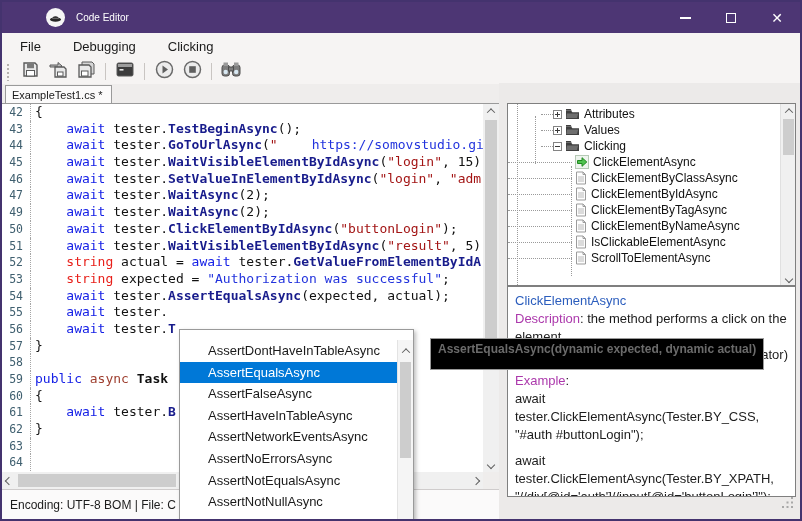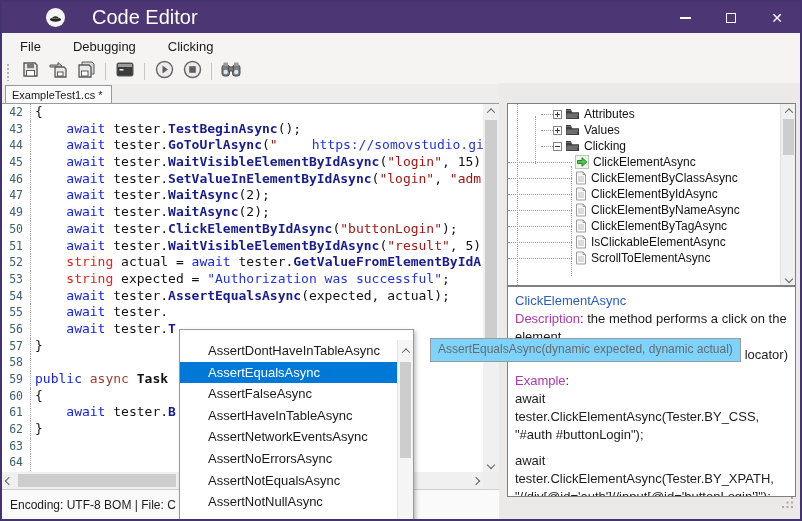--- a/index.html
+++ b/index.html
@@ -5,21 +5,21 @@
   html,body{margin:0;padding:0;background:#888;}
   *{box-sizing:border-box;}
   .window{position:relative;width:802px;height:521px;background:#efedec;
           border:2px solid #44336e;overflow:hidden;
           font-family:"Liberation Sans",sans-serif;}
   
   .titlebar{position:absolute;left:0;top:0;right:0;height:31px;background:#4d3674;
             display:flex;align-items:center;color:#fff;}
   .app-icon{width:19px;height:19px;margin-left:44px;border-radius:50%;background:#f5f5f5;
             display:flex;align-items:center;justify-content:center;flex:0 0 auto;}
-  .title-text{margin-left:27px;font-size:20px;color:#ffffff;}
+  .title-text{margin-left:11px;font-size:10px;color:#ffffff;}
   .win-controls{margin-left:auto;display:flex;height:100%;}
   .win-btn{width:46px;height:100%;display:flex;align-items:center;justify-content:center;cursor:default;}
   .glyph-min{width:11px;height:2px;background:#fff;}
   .glyph-max{width:10px;height:10px;border:1.5px solid #fff;}
   .glyph-close{color:#fff;font-size:14px;line-height:1;}
   
   .menubar{position:absolute;left:0;top:31px;right:0;height:26px;background:#f6f4f3;
            display:flex;align-items:center;padding-left:14px;gap:24px;font-size:13px;color:#1a1a1a;}
   .menu-item{padding:2px 4px;}
   .toolbar{position:absolute;left:0;top:57px;right:0;height:25px;background:#f6f4f3;
@@ -81,22 +81,22 @@
   .h-link{color:#2b5dbd;}
   .h-label{color:#ac39ac;}
   .align-right{text-align:right;}
   .resize-grip{position:absolute;right:6px;bottom:6px;}
   
   .autocomplete{position:absolute;left:177px;top:327px;width:235px;height:200px;background:#fff;
                 border:1px solid #9a9a9a;padding-top:10px;z-index:40;box-shadow:2px 2px 4px rgba(0,0,0,.25);}
   .ac-item{height:21.6px;line-height:21.6px;padding-left:28px;font-size:13px;color:#1a1a1a;white-space:nowrap;}
   .ac-item.selected{background:#0078d7;color:#fff;}
   .ac-scroll{position:absolute;right:0;top:10px;width:16px;bottom:0;background:#f5f5f5;border-left:1px solid #e3e3e3;}
-  .tooltip{position:absolute;left:428px;top:336px;height:24px;background:#7dd3fc;border:1px solid #9a9a9a;
-           color:#6b6b6b;font-size:12px;line-height:21px;padding:0 7px;white-space:nowrap;z-index:50;}
+  .tooltip{position:absolute;left:428px;top:336px;height:32px;background:#000000;border:1px solid #9a9a9a;
+           color:#6b6b6b;font-size:12px;line-height:21px;padding:0 7px;white-space:nowrap;z-index:50;font-weight:bold;}
 </style>
 </head>
 <body>
 
 <div class="window">
 
   <div class="titlebar">
     <span class="app-icon">
       <svg width="13" height="13" viewBox="0 0 13 13">
         <ellipse cx="6.5" cy="8.6" rx="5.6" ry="2.1" fill="#262626"></ellipse>
@@ -325,36 +325,36 @@
               <svg width="12" height="14" viewBox="0 0 12 14">
                 <path d="M1.5 1 h6.5 l2.5 2.5 V13 H1.5z" fill="#fdfdfd" stroke="#9b9b9b"></path>
                 <path d="M8 1 v2.5 h2.5" fill="none" stroke="#9b9b9b"></path>
                 <g stroke="#b9b9b9">
                   <line x1="3" y1="6" x2="9" y2="6"></line>
                   <line x1="3" y1="8" x2="9" y2="8"></line>
                   <line x1="3" y1="10" x2="9" y2="10"></line>
                 </g>
               </svg>
             </span>
+            <span>ClickElementByTagAsync</span>
+          </div>
+          <div class="tree-row">
+            <span class="stub" style="width: 64px; margin-left: 0px;"></span>
+            <span class="tree-icon">
+              <svg width="12" height="14" viewBox="0 0 12 14">
+                <path d="M1.5 1 h6.5 l2.5 2.5 V13 H1.5z" fill="#fdfdfd" stroke="#9b9b9b"></path>
+                <path d="M8 1 v2.5 h2.5" fill="none" stroke="#9b9b9b"></path>
+                <g stroke="#b9b9b9">
+                  <line x1="3" y1="6" x2="9" y2="6"></line>
+                  <line x1="3" y1="8" x2="9" y2="8"></line>
+                  <line x1="3" y1="10" x2="9" y2="10"></line>
+                </g>
+              </svg>
+            </span>
             <span>ClickElementByNameAsync</span>
-          </div>
-          <div class="tree-row">
-            <span class="stub" style="width: 64px; margin-left: 0px;"></span>
-            <span class="tree-icon">
-              <svg width="12" height="14" viewBox="0 0 12 14">
-                <path d="M1.5 1 h6.5 l2.5 2.5 V13 H1.5z" fill="#fdfdfd" stroke="#9b9b9b"></path>
-                <path d="M8 1 v2.5 h2.5" fill="none" stroke="#9b9b9b"></path>
-                <g stroke="#b9b9b9">
-                  <line x1="3" y1="6" x2="9" y2="6"></line>
-                  <line x1="3" y1="8" x2="9" y2="8"></line>
-                  <line x1="3" y1="10" x2="9" y2="10"></line>
-                </g>
-              </svg>
-            </span>
-            <span>ClickElementByTagAsync</span>
           </div>
           <div class="tree-row">
             <span class="stub" style="width: 64px; margin-left: 0px;"></span>
             <span class="tree-icon">
               <svg width="12" height="14" viewBox="0 0 12 14">
                 <path d="M1.5 1 h6.5 l2.5 2.5 V13 H1.5z" fill="#fdfdfd" stroke="#9b9b9b"></path>
                 <path d="M8 1 v2.5 h2.5" fill="none" stroke="#9b9b9b"></path>
                 <g stroke="#b9b9b9">
                   <line x1="3" y1="6" x2="9" y2="6"></line>
                   <line x1="3" y1="8" x2="9" y2="8"></line>

